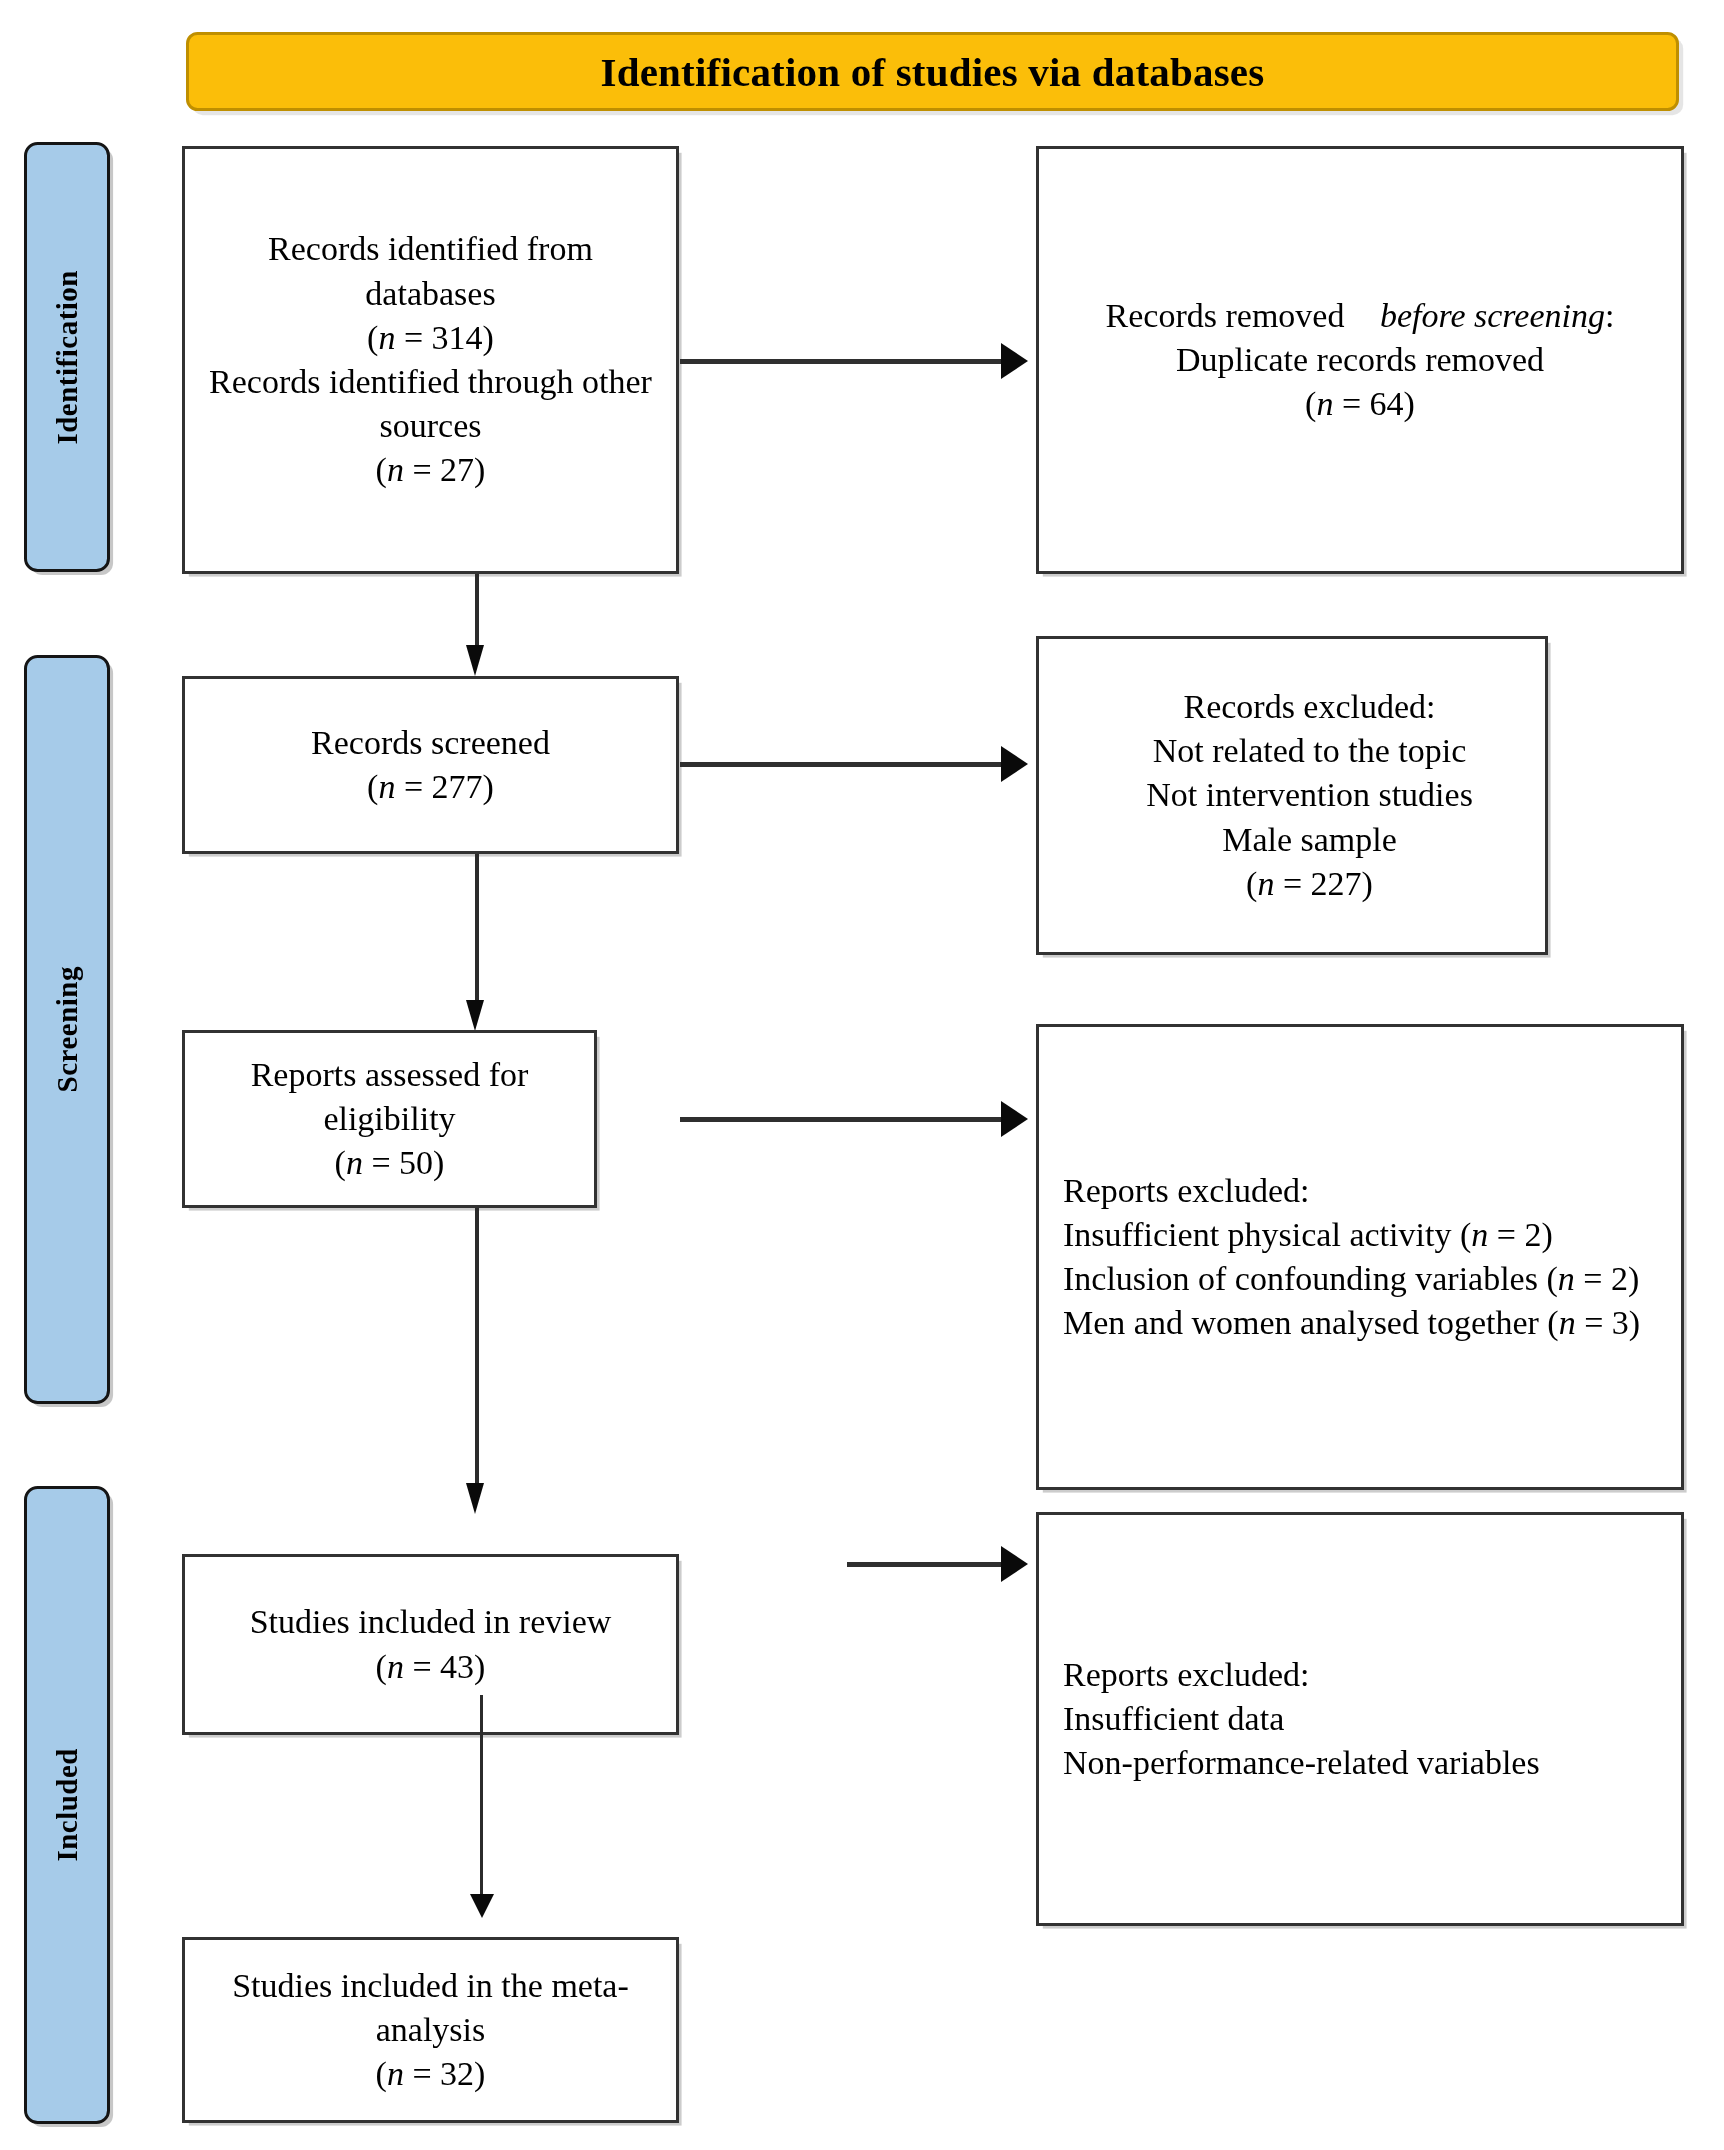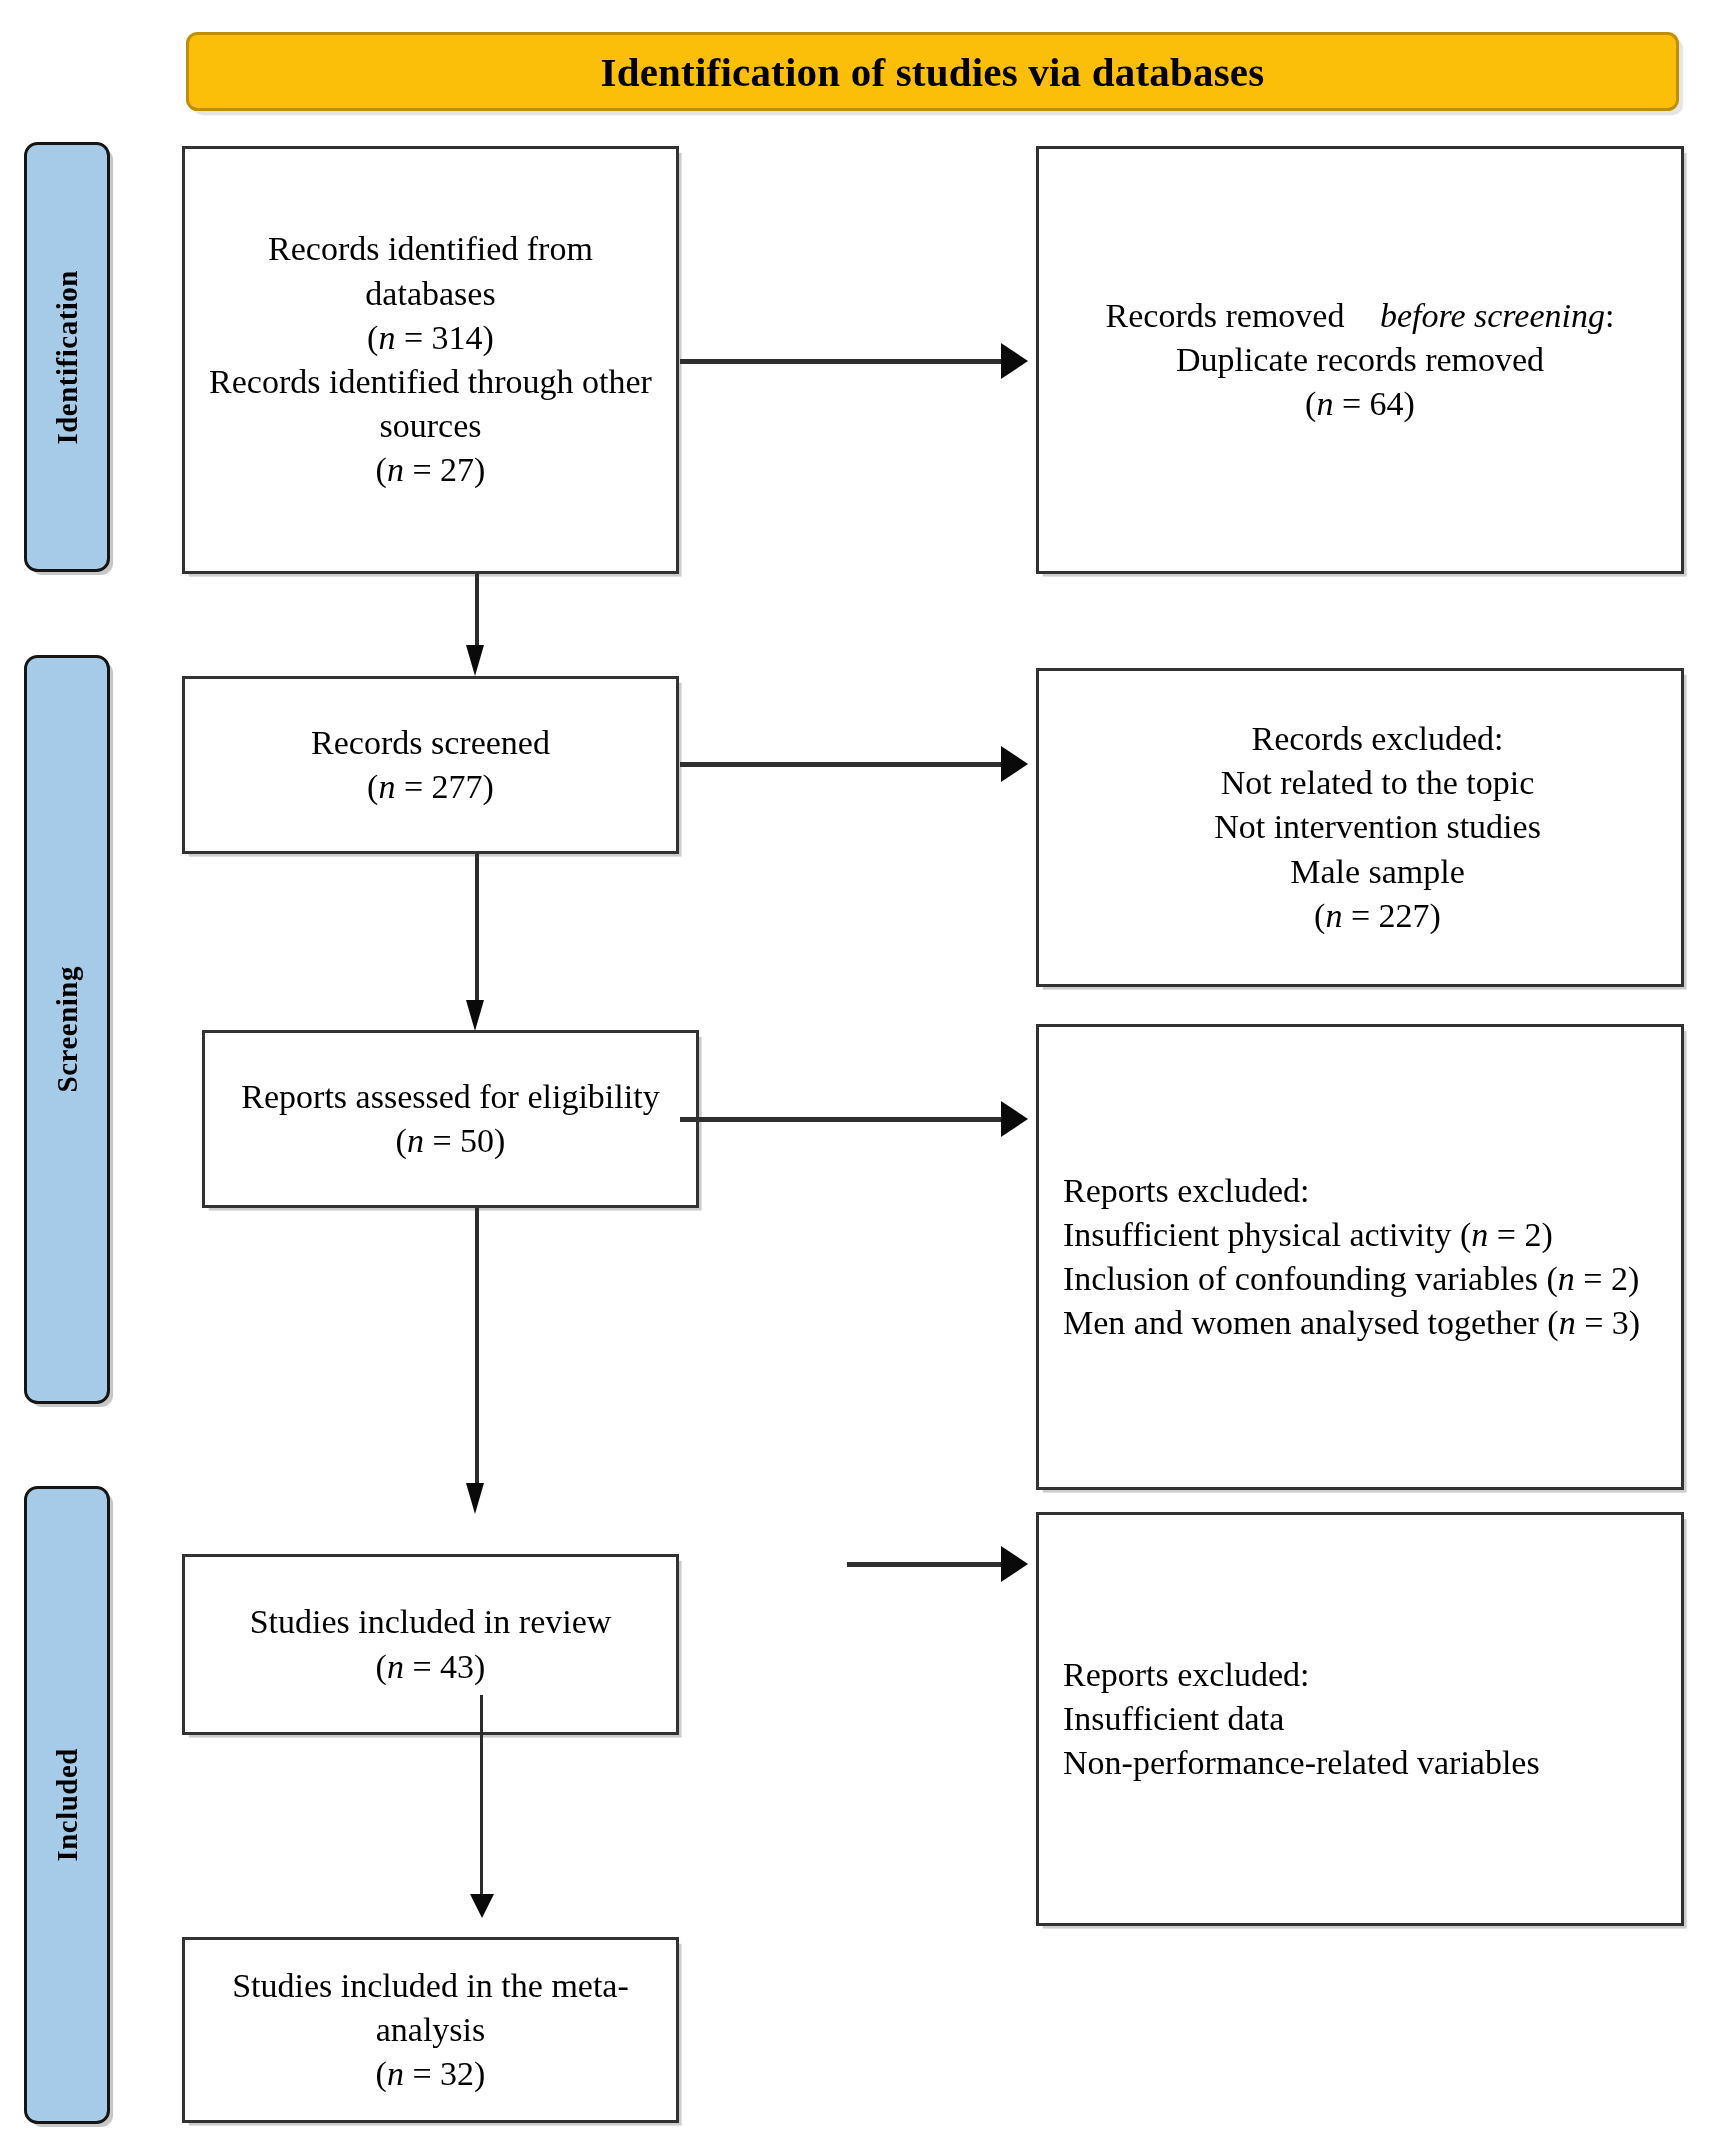--- a/index.html
+++ b/index.html
@@ -161,34 +161,34 @@
   <div class="box" style="left:182px; top:676px; width:497px; height:178px;">
     <div class="box-inner">
       <span>Records screened</span><br>
       <span>(</span><span class="nvar">n</span><span> = 277)</span>
     </div>
   </div>
 
   <div class="hline" style="left:680px; top:762px; width:321px;"></div>
   <div class="hhead" style="left:1001px; top:746px;"></div>
 
-  <div class="box" style="left:1036px; top:668px; width:648px; height:319px;padding-left:35px;">
+  <div class="box" style="left:1036px; top:636px; width:512px; height:319px;padding-left:35px;">
     <div class="box-inner">
       <span>Records excluded:</span><br>
       <span>Not related to the topic</span><br>
       <span>Not intervention studies</span><br>
       <span>Male sample</span><br>
       <span>(</span><span class="nvar">n</span><span> = 227)</span>
     </div>
   </div>
 
   <div class="vline" style="left:475px; top:854px; height:152px;"></div>
   <div class="vhead slim" style="left:466px; top:1000px;"></div>
 
-  <div class="box" style="left:182px; top:1030px; width:497px; height:178px;margin-left:20px;">
+  <div class="box" style="left:182px; top:1030px; width:415px; height:178px;">
     <div class="box-inner">
       <span>Reports assessed for eligibility</span><br>
       <span>(</span><span class="nvar">n</span><span> = 50)</span>
     </div>
   </div>
 
   <div class="hline" style="left:680px; top:1117px; width:321px;"></div>
   <div class="hhead" style="left:1001px; top:1101px;"></div>
 
   <div class="box" style="left:1036px; top:1024px; width:648px; height:466px;">

